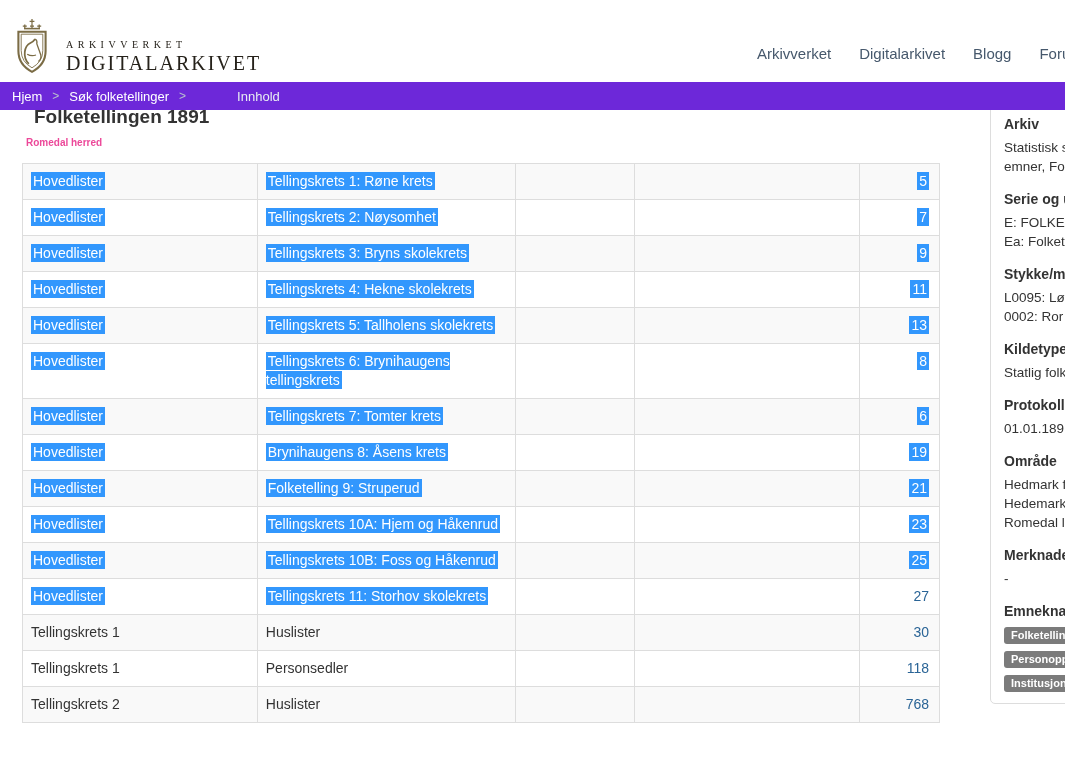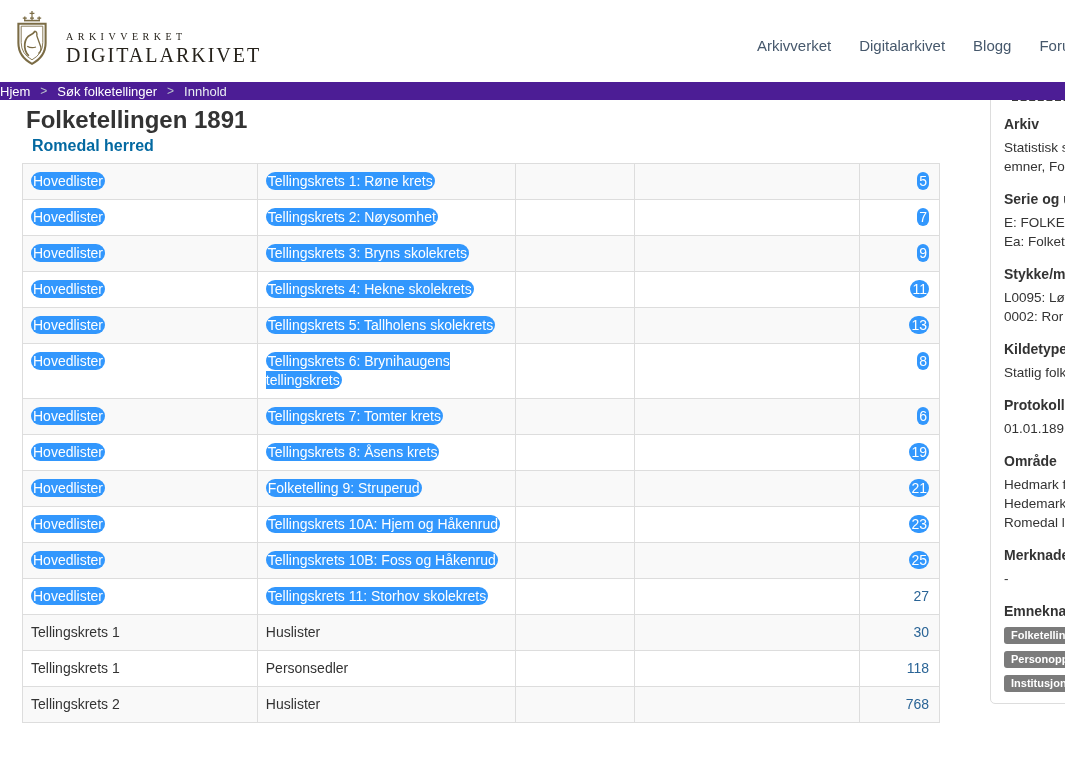--- a/index.html
+++ b/index.html
@@ -1,45 +1,45 @@
 <!DOCTYPE html>
 <html><head>
 <meta charset="utf-8">
 <style>
   * { margin:0; padding:0; box-sizing:border-box; }
   html,body { width:1065px; height:776px; overflow:hidden; background:#fff;
               font-family:"Liberation Sans", sans-serif; color:#333; position:relative; }
 
   
-  .site-header { position:absolute; top:4px; left:0; width:1065px; height:58px; background:#fff; z-index:3; }
+  .site-header { position:absolute; top:12px; left:0; width:1065px; height:58px; background:#fff; z-index:3; }
   .logo-wrap { position:absolute; left:8px; top:5px; display:flex; align-items:flex-start; }
   .logo-text { margin-left:10px; margin-top:22px; font-family:"Liberation Serif", serif; color:#26221b; }
   .logo-line1 { font-size:10px; letter-spacing:4.5px; margin-bottom:2px; }
   .logo-line2 { font-size:20px; letter-spacing:2px; }
   .top-nav { position:absolute; left:757px; top:33px; display:flex; gap:28px; white-space:nowrap; }
   .top-nav a { color:#46586c; text-decoration:none; font-size:15px; }
 
   
-  .breadcrumb { position:absolute; top:82px; left:0; width:1065px; height:18px; background:#4c1d95;
-                display:flex; align-items:center; font-size:13px; z-index:4; }
+  .breadcrumb { position:absolute; top:82px; left:0; width:1065px; height:28px; background:#6d28d9;
+                display:flex; align-items:center; padding-left:12px; font-size:13px; z-index:4; }
   .breadcrumb a { color:#ffffff; text-decoration:none; }
   .breadcrumb .sep { color:#b9c2cc; margin:0 10px; font-size:12px; }
-  .breadcrumb .current { color:#e8edf2; }
-
-  
-  .page-title { position:absolute; left:26px; top:106px; font-size:24px; font-weight:bold; color:#333; }
-  .page-subtitle { position:absolute; left:32px; top:137px; font-size:16px; font-weight:bold; color:#0369a1; }
+  .breadcrumb .current { color:#e8edf2;margin-left:41px; }
+
+  
+  .page-title { position:absolute; left:34px; top:106px; font-size:19px; font-weight:bold; color:#333; }
+  .page-subtitle { position:absolute; left:26px; top:137px; font-size:10px; font-weight:bold; color:#ec4899; }
 
   table.toc { position:absolute; left:22px; top:163px; width:918px; border-collapse:collapse;
               font-size:14px; color:#333; background:#fff; }
   table.toc td { border:1px solid #ddd; padding:8px; vertical-align:top; height:36px; line-height:19px; }
   table.toc tr:nth-child(odd) td { background:#f9f9f9; }
   table.toc td.pg { text-align:right; padding-right:10px; }
   table.toc a { color:#2a6496; text-decoration:none; }
-  .hl { background:#3297fd; color:#fff !important; padding:1px 2px;border-radius:9px; }
+  .hl { background:#3297fd; color:#fff !important; padding:1px 2px; }
 
   
   .side-panel { position:absolute; left:990px; top:84px; width:290px; height:620px; background:#fff;
                 border:1px solid #ddd; border-radius:5px; padding:12px 0 12px 13px; z-index:1; overflow:hidden; }
   .clipped-remnant { margin-top:1px; margin-left:8px; width:92px; height:0; border-bottom:3px dashed #3c3c3c; }
   .side-panel h4 { font-size:14px; font-weight:bold; color:#333; margin:15px 0 6px 0; }
   .side-panel .line { font-size:13.5px; line-height:19px; color:#333; white-space:nowrap; }
   .tag-row { margin:0 0 5px 0; white-space:nowrap; }
   .tag { display:inline-block; background:#7b7b7b; color:#fff; font-size:11px; font-weight:bold;
          padding:2px 7px 3px 7px; border-radius:3px; }
@@ -138,21 +138,21 @@
     </tr>
     <tr>
       <td><span class="hl">Hovedlister</span></td>
       <td><span class="hl">Tellingskrets 7: Tomter krets</span></td>
       <td></td>
         <td></td>
       <td class="pg"><a href="#" class="hl">6</a></td>
     </tr>
     <tr>
       <td><span class="hl">Hovedlister</span></td>
-      <td><span class="hl">Tellingskrets 8: Åsens krets</span></td>
+      <td><span class="hl">Brynihaugens 8: Åsens krets</span></td>
       <td></td>
         <td></td>
       <td class="pg"><a href="#" class="hl">19</a></td>
     </tr>
     <tr>
       <td><span class="hl">Hovedlister</span></td>
       <td><span class="hl">Folketelling 9: Struperud</span></td>
       <td></td>
         <td></td>
       <td class="pg"><a href="#" class="hl">21</a></td>

